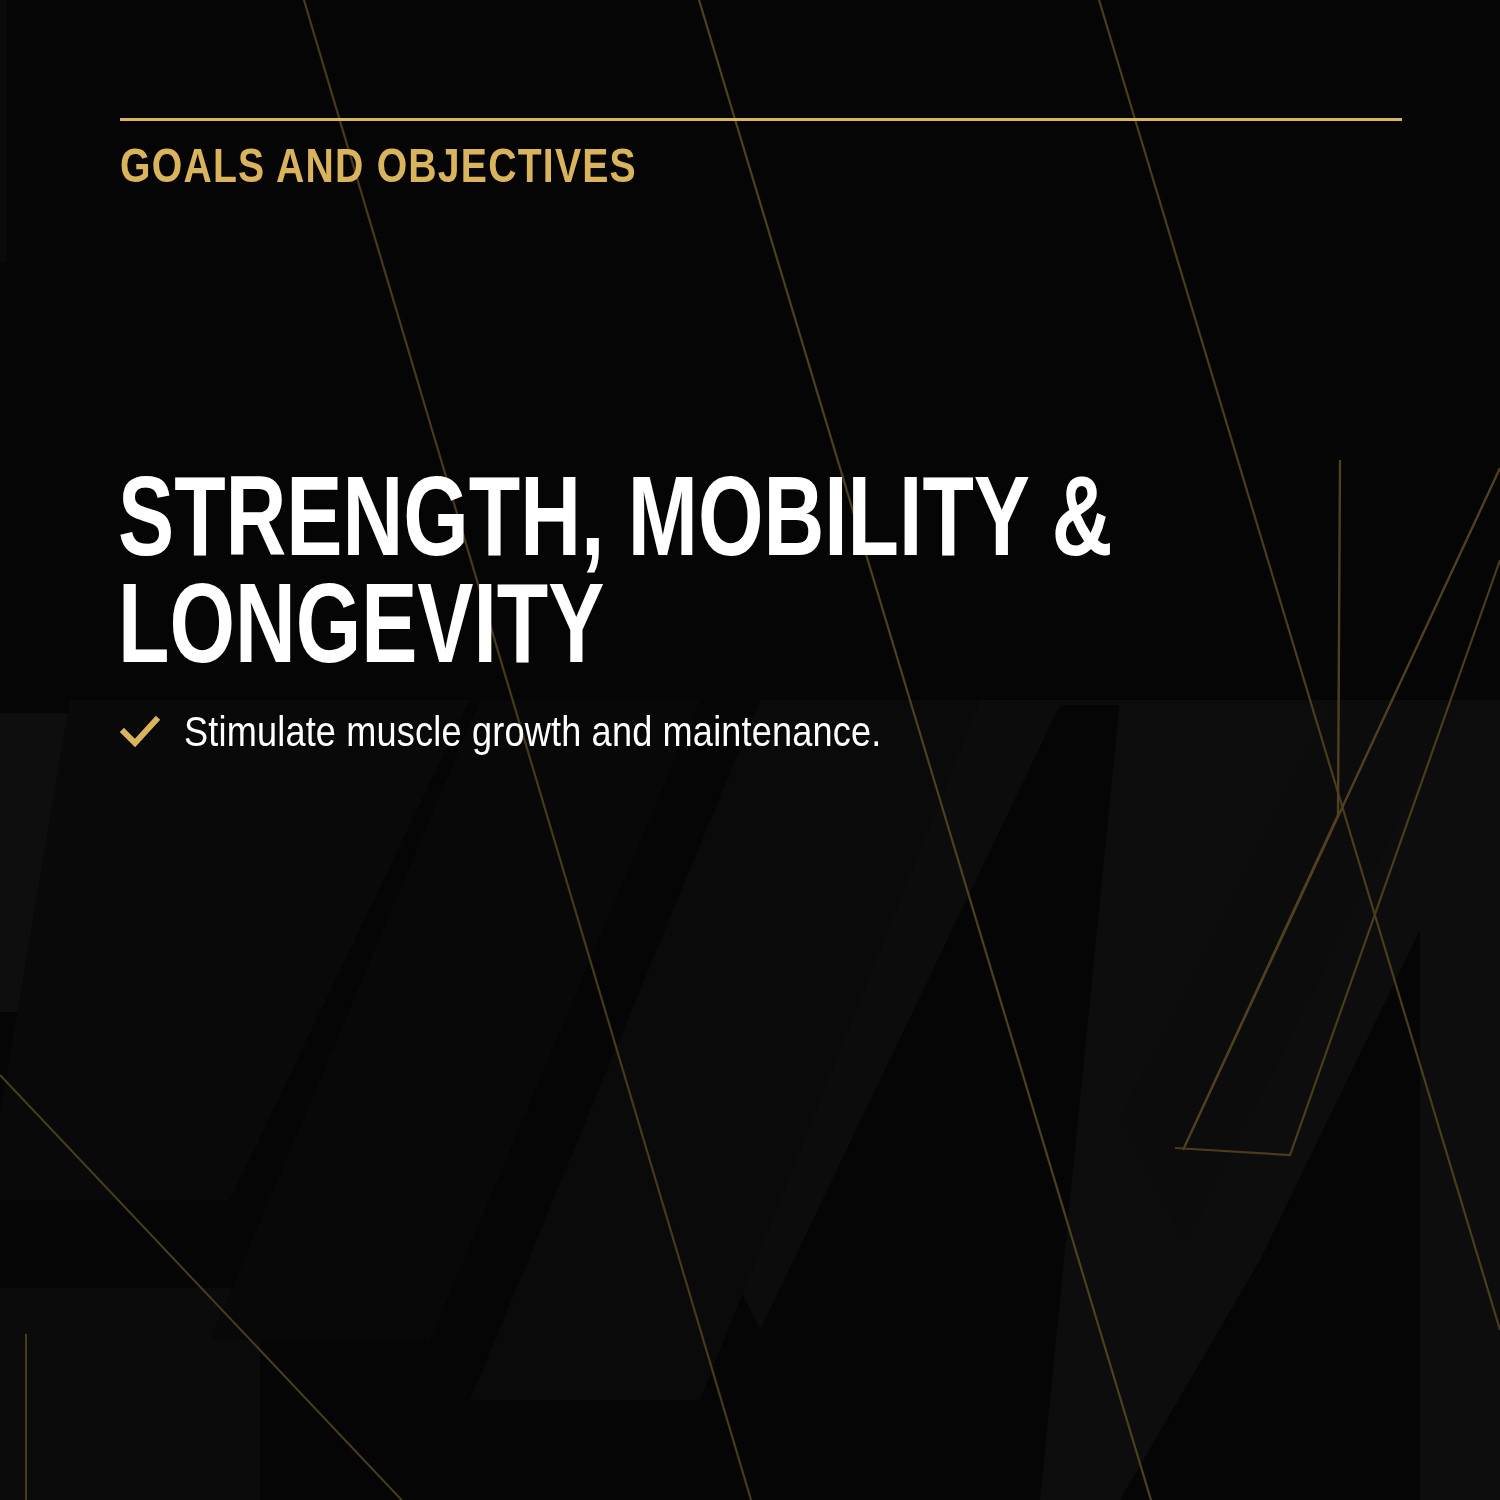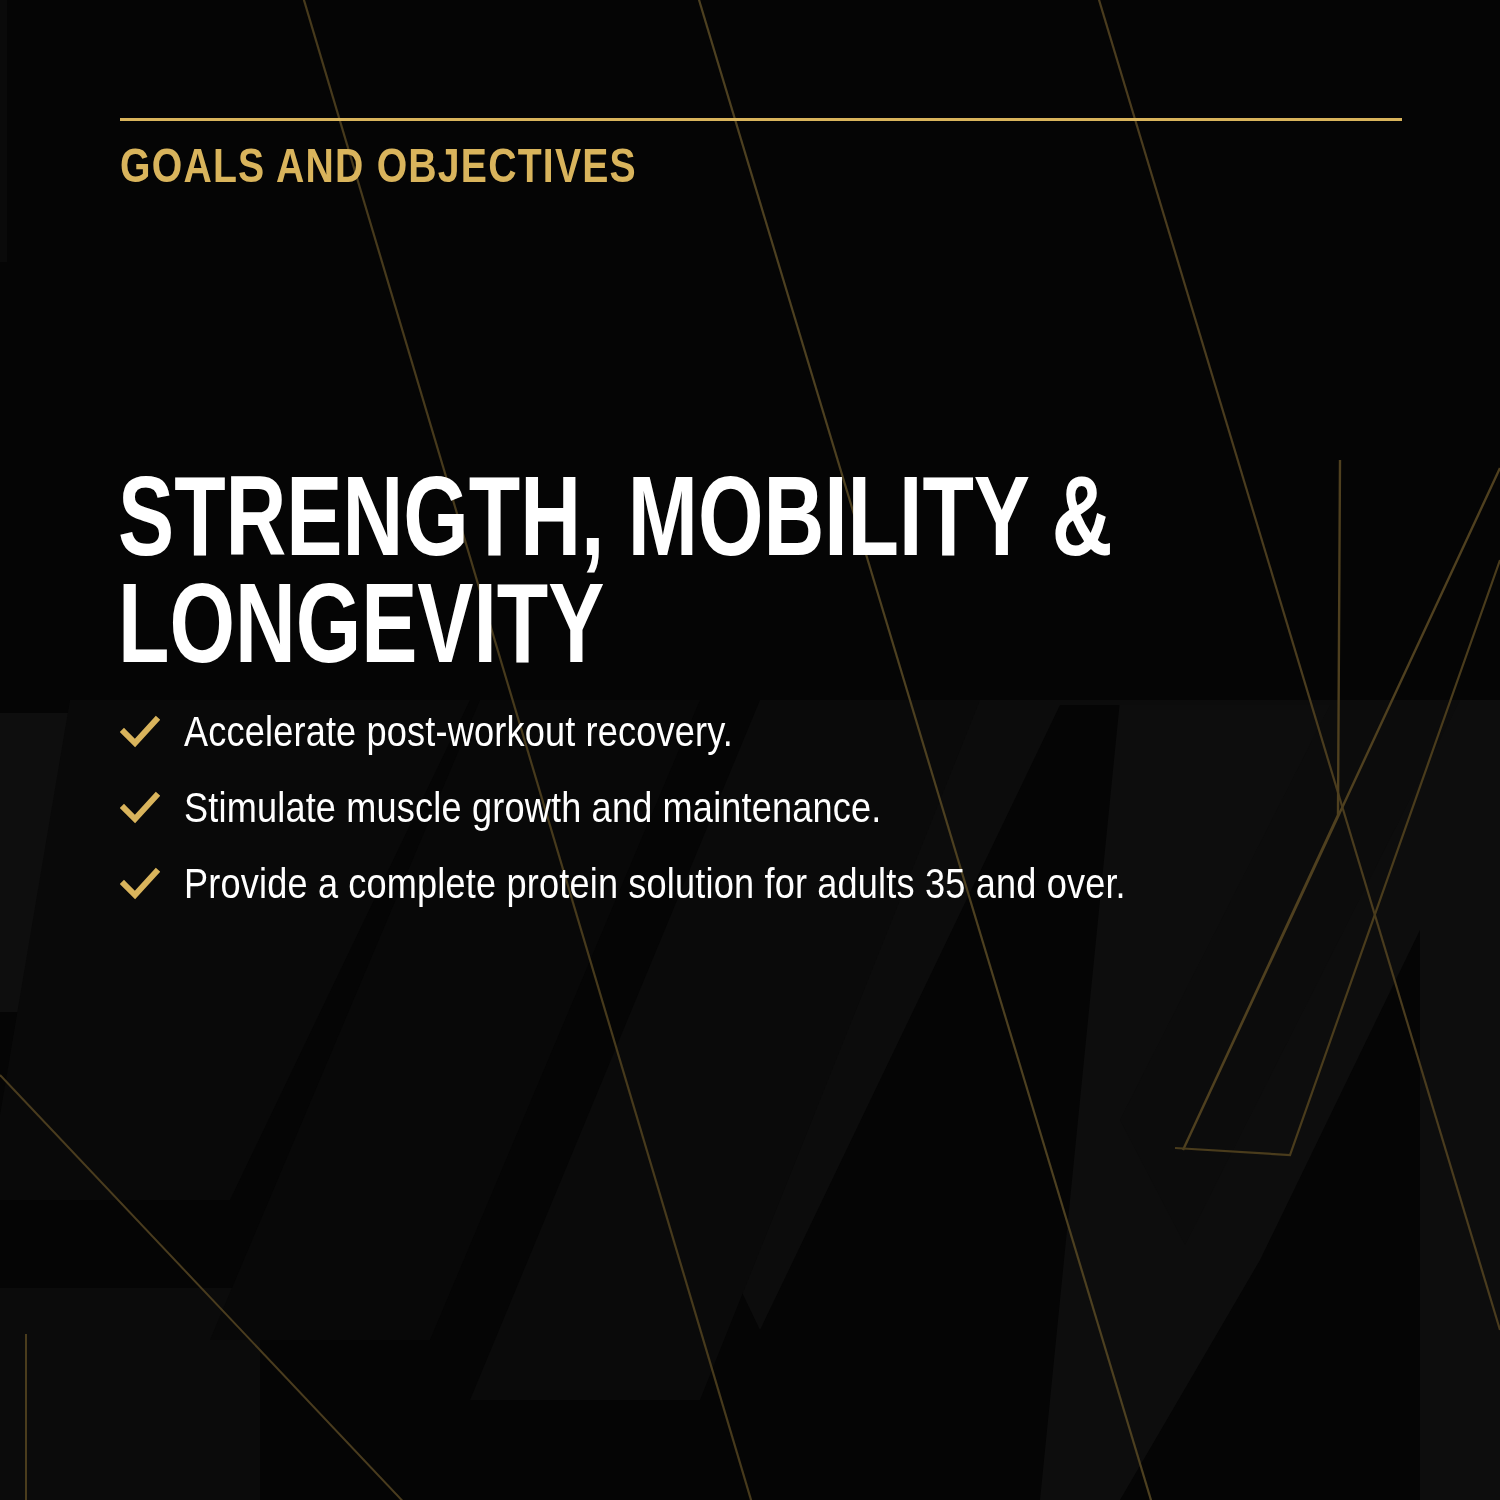--- a/index.html
+++ b/index.html
@@ -140,38 +140,26 @@
 
     <div class="rule-gold"></div>
 
     <div class="eyebrow">GOALS AND OBJECTIVES</div>
 
     <h1 class="headline">STRENGTH, MOBILITY &amp;
 LONGEVITY</h1>
 
     <ul class="bullets" style="list-style:none;margin:0;padding:0;">
 
-      <li class="bullet-row">
-        <svg class="check-icon" viewBox="0 0 40 40" xmlns="http://www.w3.org/2000/svg">
-          <path d="M4 20 L15 31 L36 8" fill="none" stroke="#d9b45c" stroke-width="6" stroke-linecap="square" stroke-linejoin="miter"></path>
-        </svg>
-        <span class="bullet-text">Accelerate post-workout recovery.</span>
-      </li>
 
       <li class="bullet-row">
         <svg class="check-icon" viewBox="0 0 40 40" xmlns="http://www.w3.org/2000/svg">
           <path d="M4 20 L15 31 L36 8" fill="none" stroke="#d9b45c" stroke-width="6" stroke-linecap="square" stroke-linejoin="miter"></path>
         </svg>
         <span class="bullet-text">Stimulate muscle growth and maintenance.</span>
       </li>
 
 
-      <li class="bullet-row">
-        <svg class="check-icon" viewBox="0 0 40 40" xmlns="http://www.w3.org/2000/svg">
-          <path d="M4 20 L15 31 L36 8" fill="none" stroke="#d9b45c" stroke-width="6" stroke-linecap="square" stroke-linejoin="miter"></path>
-        </svg>
-        <span class="bullet-text">Provide a complete protein solution for adults 35 and over.</span>
-      </li>
 
     </ul>
 
   </div>
 </div>
 
 </body></html>

